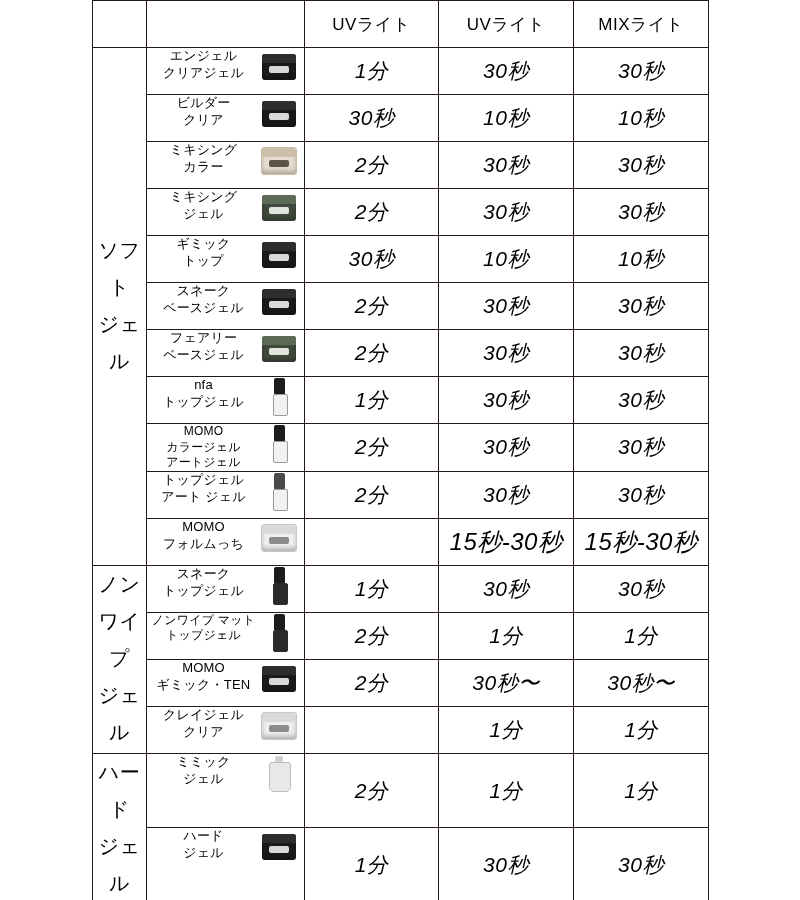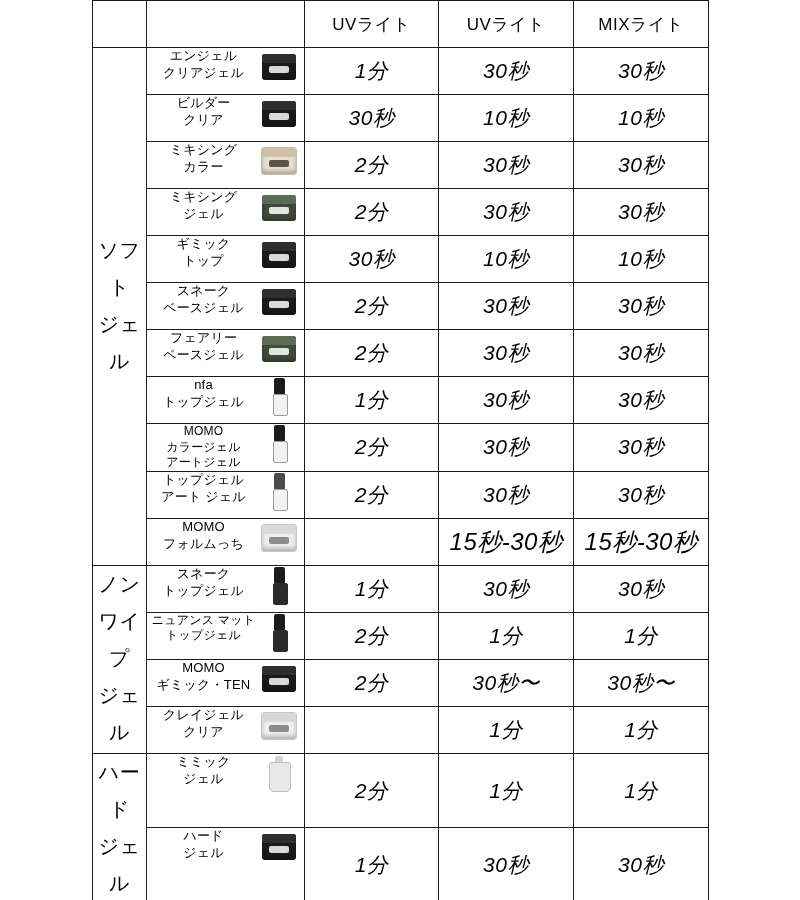--- a/index.html
+++ b/index.html
@@ -407,21 +407,21 @@
               </span>
             </span>
           </td>
           <td class="time-cell">1分</td>
           <td class="time-cell">30秒</td>
           <td class="time-cell">30秒</td>
         </tr>
         <tr>
           <td class="prod-cell">
             <span class="prod-inner">
-              <span class="prod-text small">ニュアンス マット
+              <span class="prod-text small">ノンワイプ マット
 トップジェル</span>
               <span class="prod-img">
                 <span class="bottle dark darkbody">
                   <span class="cap"></span>
                   <span class="body"></span>
                 </span>
               </span>
             </span>
           </td>
           <td class="time-cell">2分</td>

